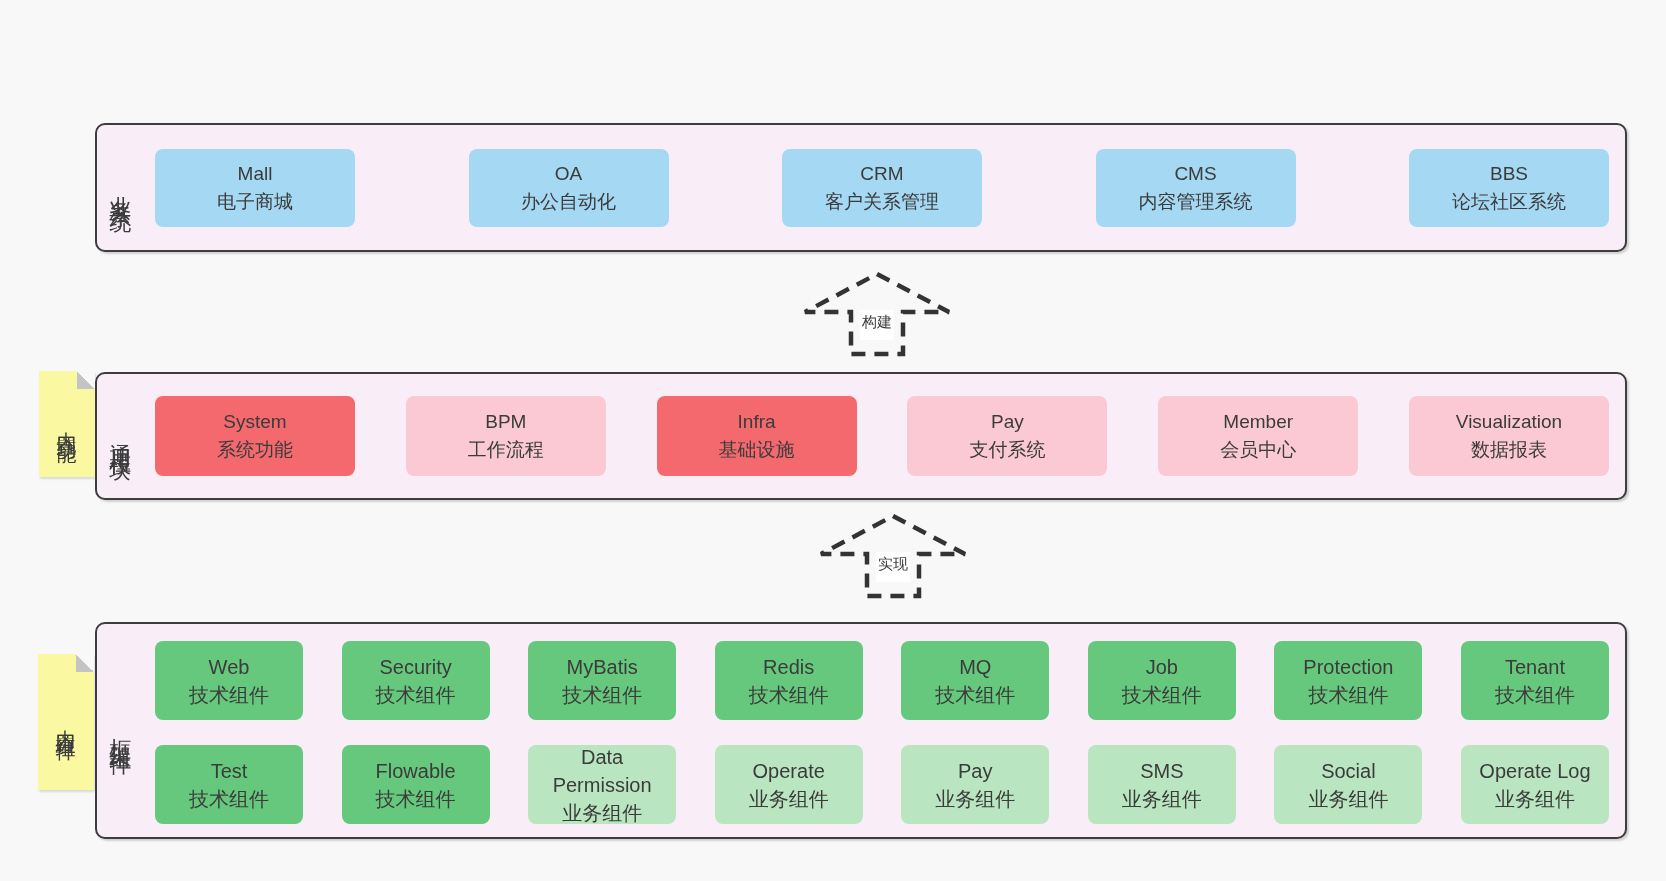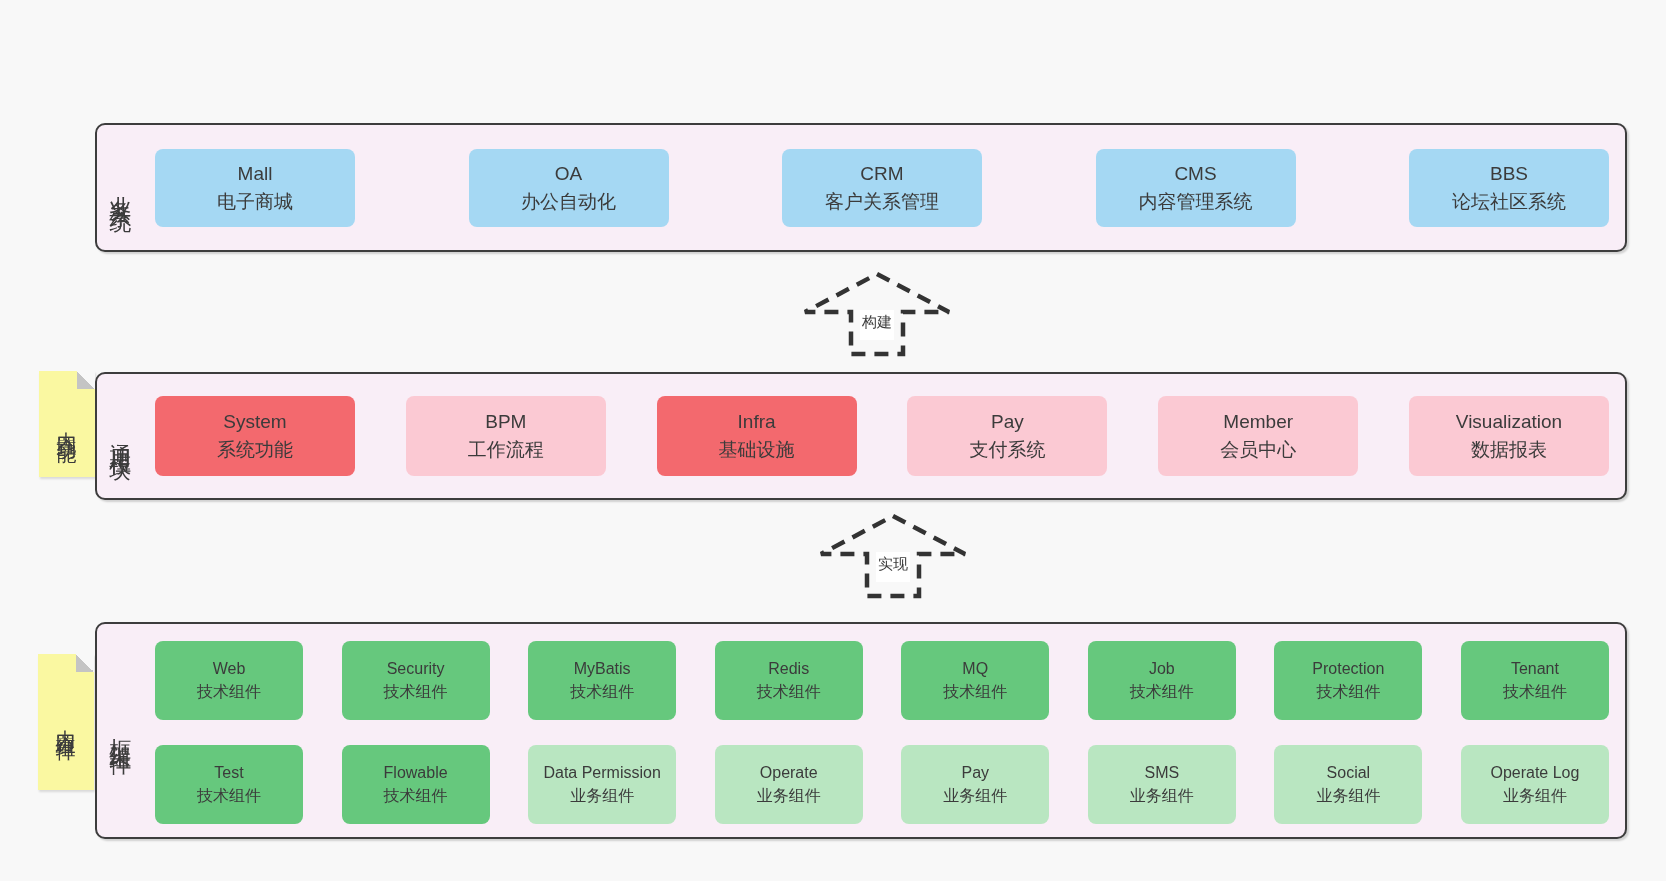--- a/index.html
+++ b/index.html
@@ -38,21 +38,21 @@
   #band-3 .row-b { top:121px; }
 
   
   .box {
     box-sizing:border-box; border-radius:8px;
     display:flex; flex-direction:column; align-items:center; justify-content:center;
     text-align:center; line-height:1.45; font-size:19px;
   }
   #band-1 .box, #band-2 .box { width:200px; height:80px; }
   #band-1 .box { height:78px; }
-  #band-3 .box { width:148px; height:79px; font-size:16px; line-height:1.4; padding:0 14px; }
+  #band-3 .box { width:148px; height:79px; font-size:20px; line-height:1.4; padding:0 14px; }
 
   .blue   { background:var(--blue,#a5d8f3); }
   .red    { background:var(--red,#f3696e); }
   .pink   { background:var(--pink,#fbc9d3); }
   .gdark  { background:var(--green_dark,#66c87d); }
   .glight { background:var(--green_light,#b9e6c1); }
 
   
   .sticky {
     position:absolute; width:56px;

